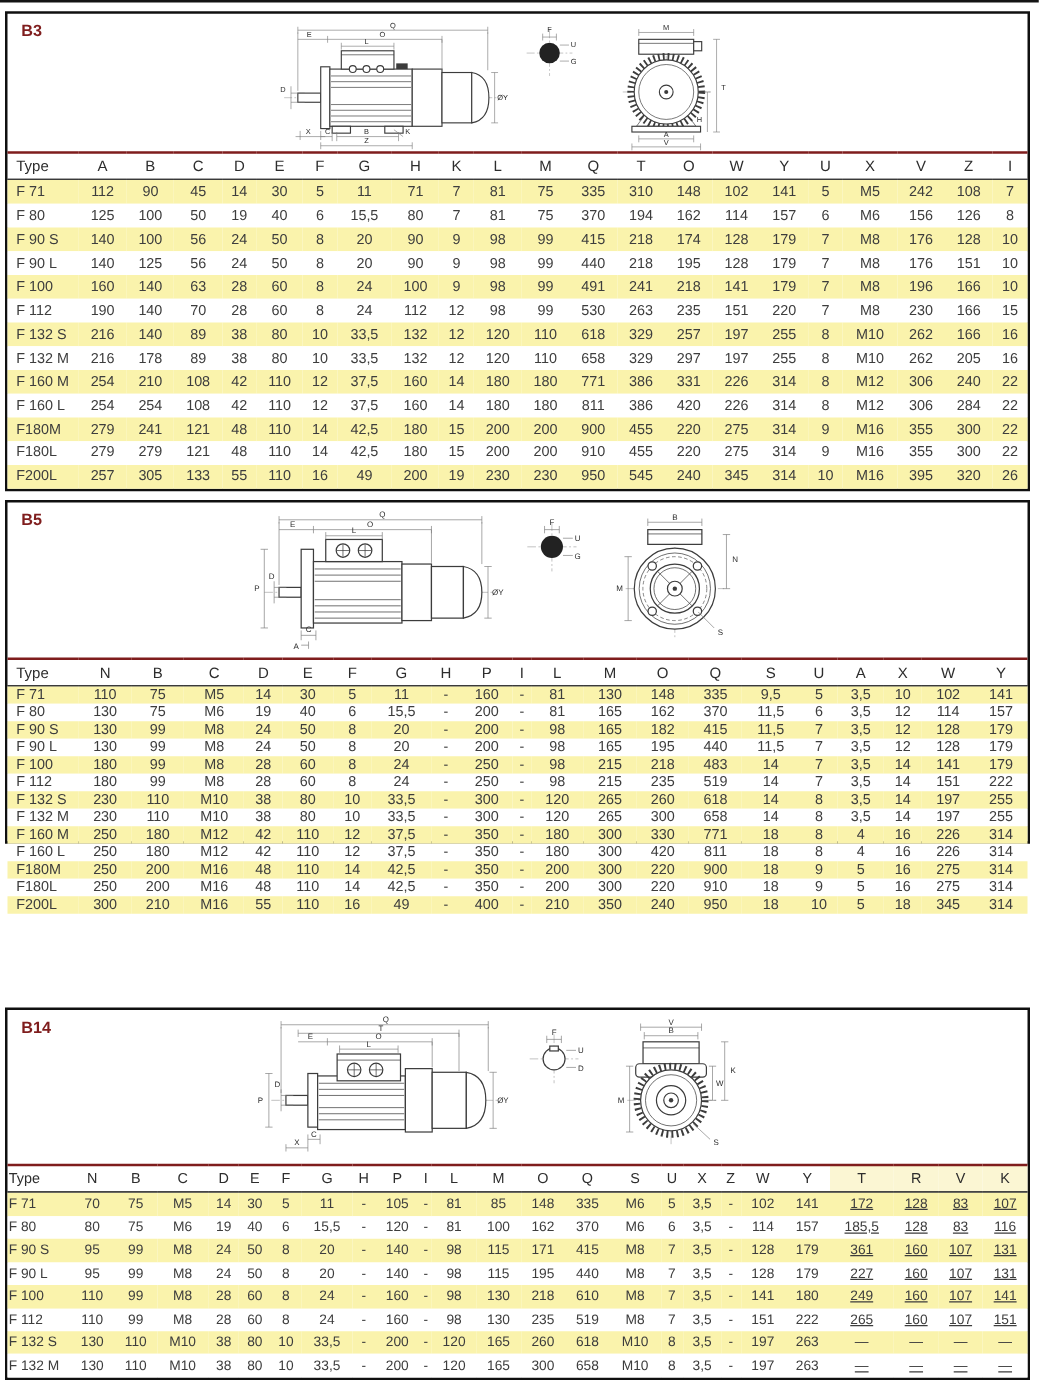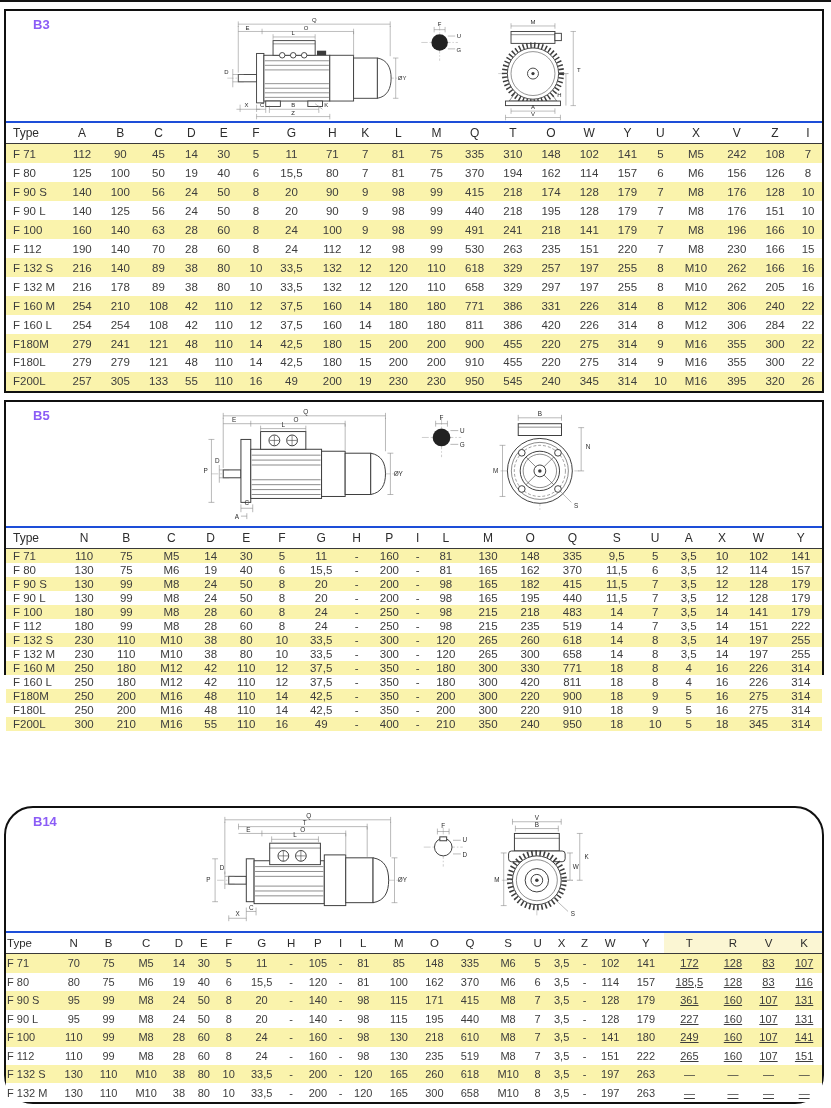--- a/index.html
+++ b/index.html
@@ -7,33 +7,33 @@
     width:831px;height:1108px;overflow:hidden;position:relative;
     background:#ffffff;font-family:"Liberation Sans",sans-serif;
   }
   .top-rule{position:absolute;top:0;left:0;width:831px;height:2px;background:#141414;}
   .section{
     position:absolute;left:4px;width:820px;
     border:2px solid #101010;background:#fff;box-sizing:border-box;
   }
   #sec-b3{top:9px;height:384px;}
   #sec-b5{top:400px;height:275px;}
-  #sec-b14{top:806px;height:298px;border-radius:29px;}
-  .sec-label{position:absolute;top:6px;left:11px;font-size:13px;font-weight:bold;color:#8b5cf6;z-index:2;margin-left:16px;}
+  #sec-b14{top:806px;height:298px;}
+  .sec-label{position:absolute;top:6px;left:11px;font-size:13px;font-weight:bold;color:#7f1d1d;z-index:2;}
   .drawing{position:absolute;top:0;left:0;right:0;display:flex;justify-content:center;align-items:flex-start;}
   #sec-b3 .drawing{height:110px;}
   #sec-b5 .drawing{height:124px;}
   #sec-b14 .drawing{height:123px;}
   .drawing svg{margin-top:4px;}
   .tblwrap{position:absolute;left:0;right:0;bottom:0;}
   #sec-b3 .tblwrap{top:110px;}
   #sec-b5 .tblwrap{top:124px;}
   #sec-b14 .tblwrap{top:123px;}
   table{width:100%;height:100%;border-collapse:collapse;table-layout:auto;}
-  thead tr{border-top:2px solid #1d4ed8;border-bottom:1.5px solid #3a3a3a;padding-left:13px;}
+  thead tr{border-top:2px solid #7f1d1d;border-bottom:1.5px solid #3a3a3a;padding-left:13px;}
   th{font-weight:400;font-size:12px;color:#2d2d2d;text-align:center;height:18px;padding:1px 2px;white-space:nowrap;}
   td{font-size:11.5px;color:#3d3d3d;text-align:center;padding:1px 2px;white-space:nowrap;}
   th:first-child,td:first-child{text-align:left;padding-left:7px;width:48px;}
   tr.ry td{background:#FAF3AC;}
   tr.rw td{background:#ffffff;}
   th.hl{background:#FBF6D3;}
   td.hl{background:#FBF6D3;text-decoration:underline;}
   td.hlw{background:#ffffff;}
   #sec-b14 td{font-size:11px;padding:1px 1px;}
   #sec-b14 th{font-size:11.5px;padding:1px 1px;}

